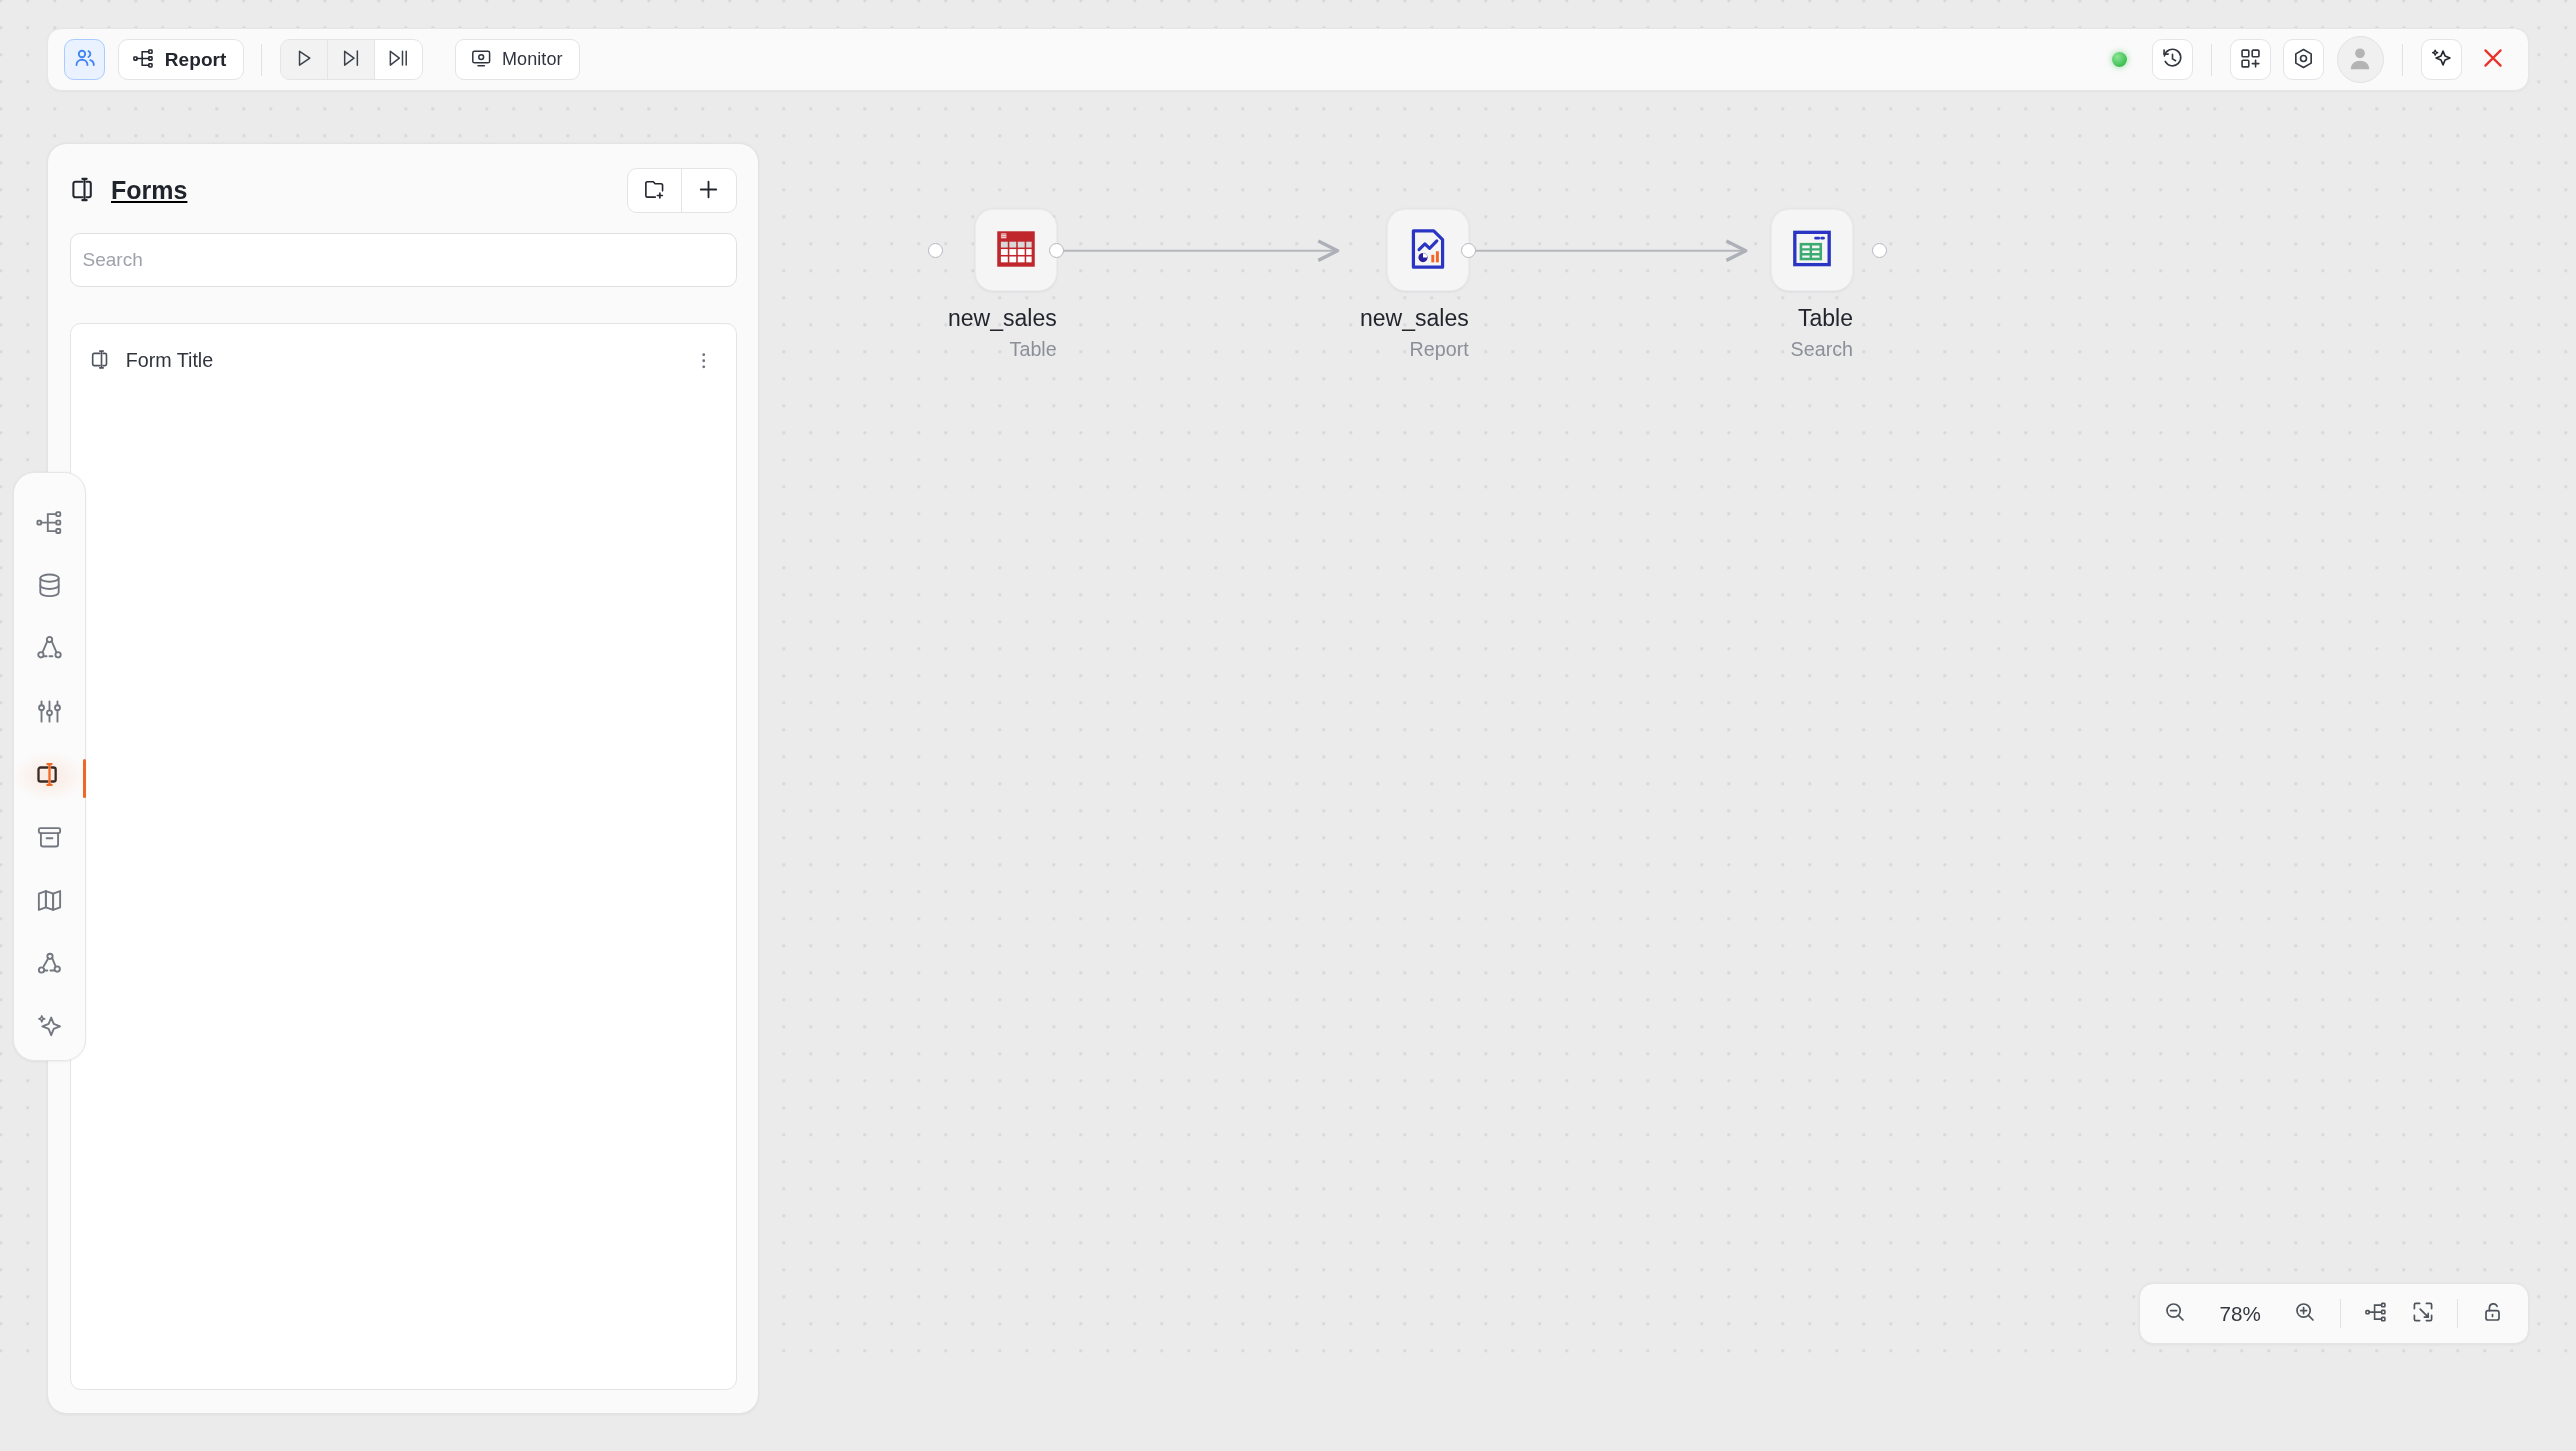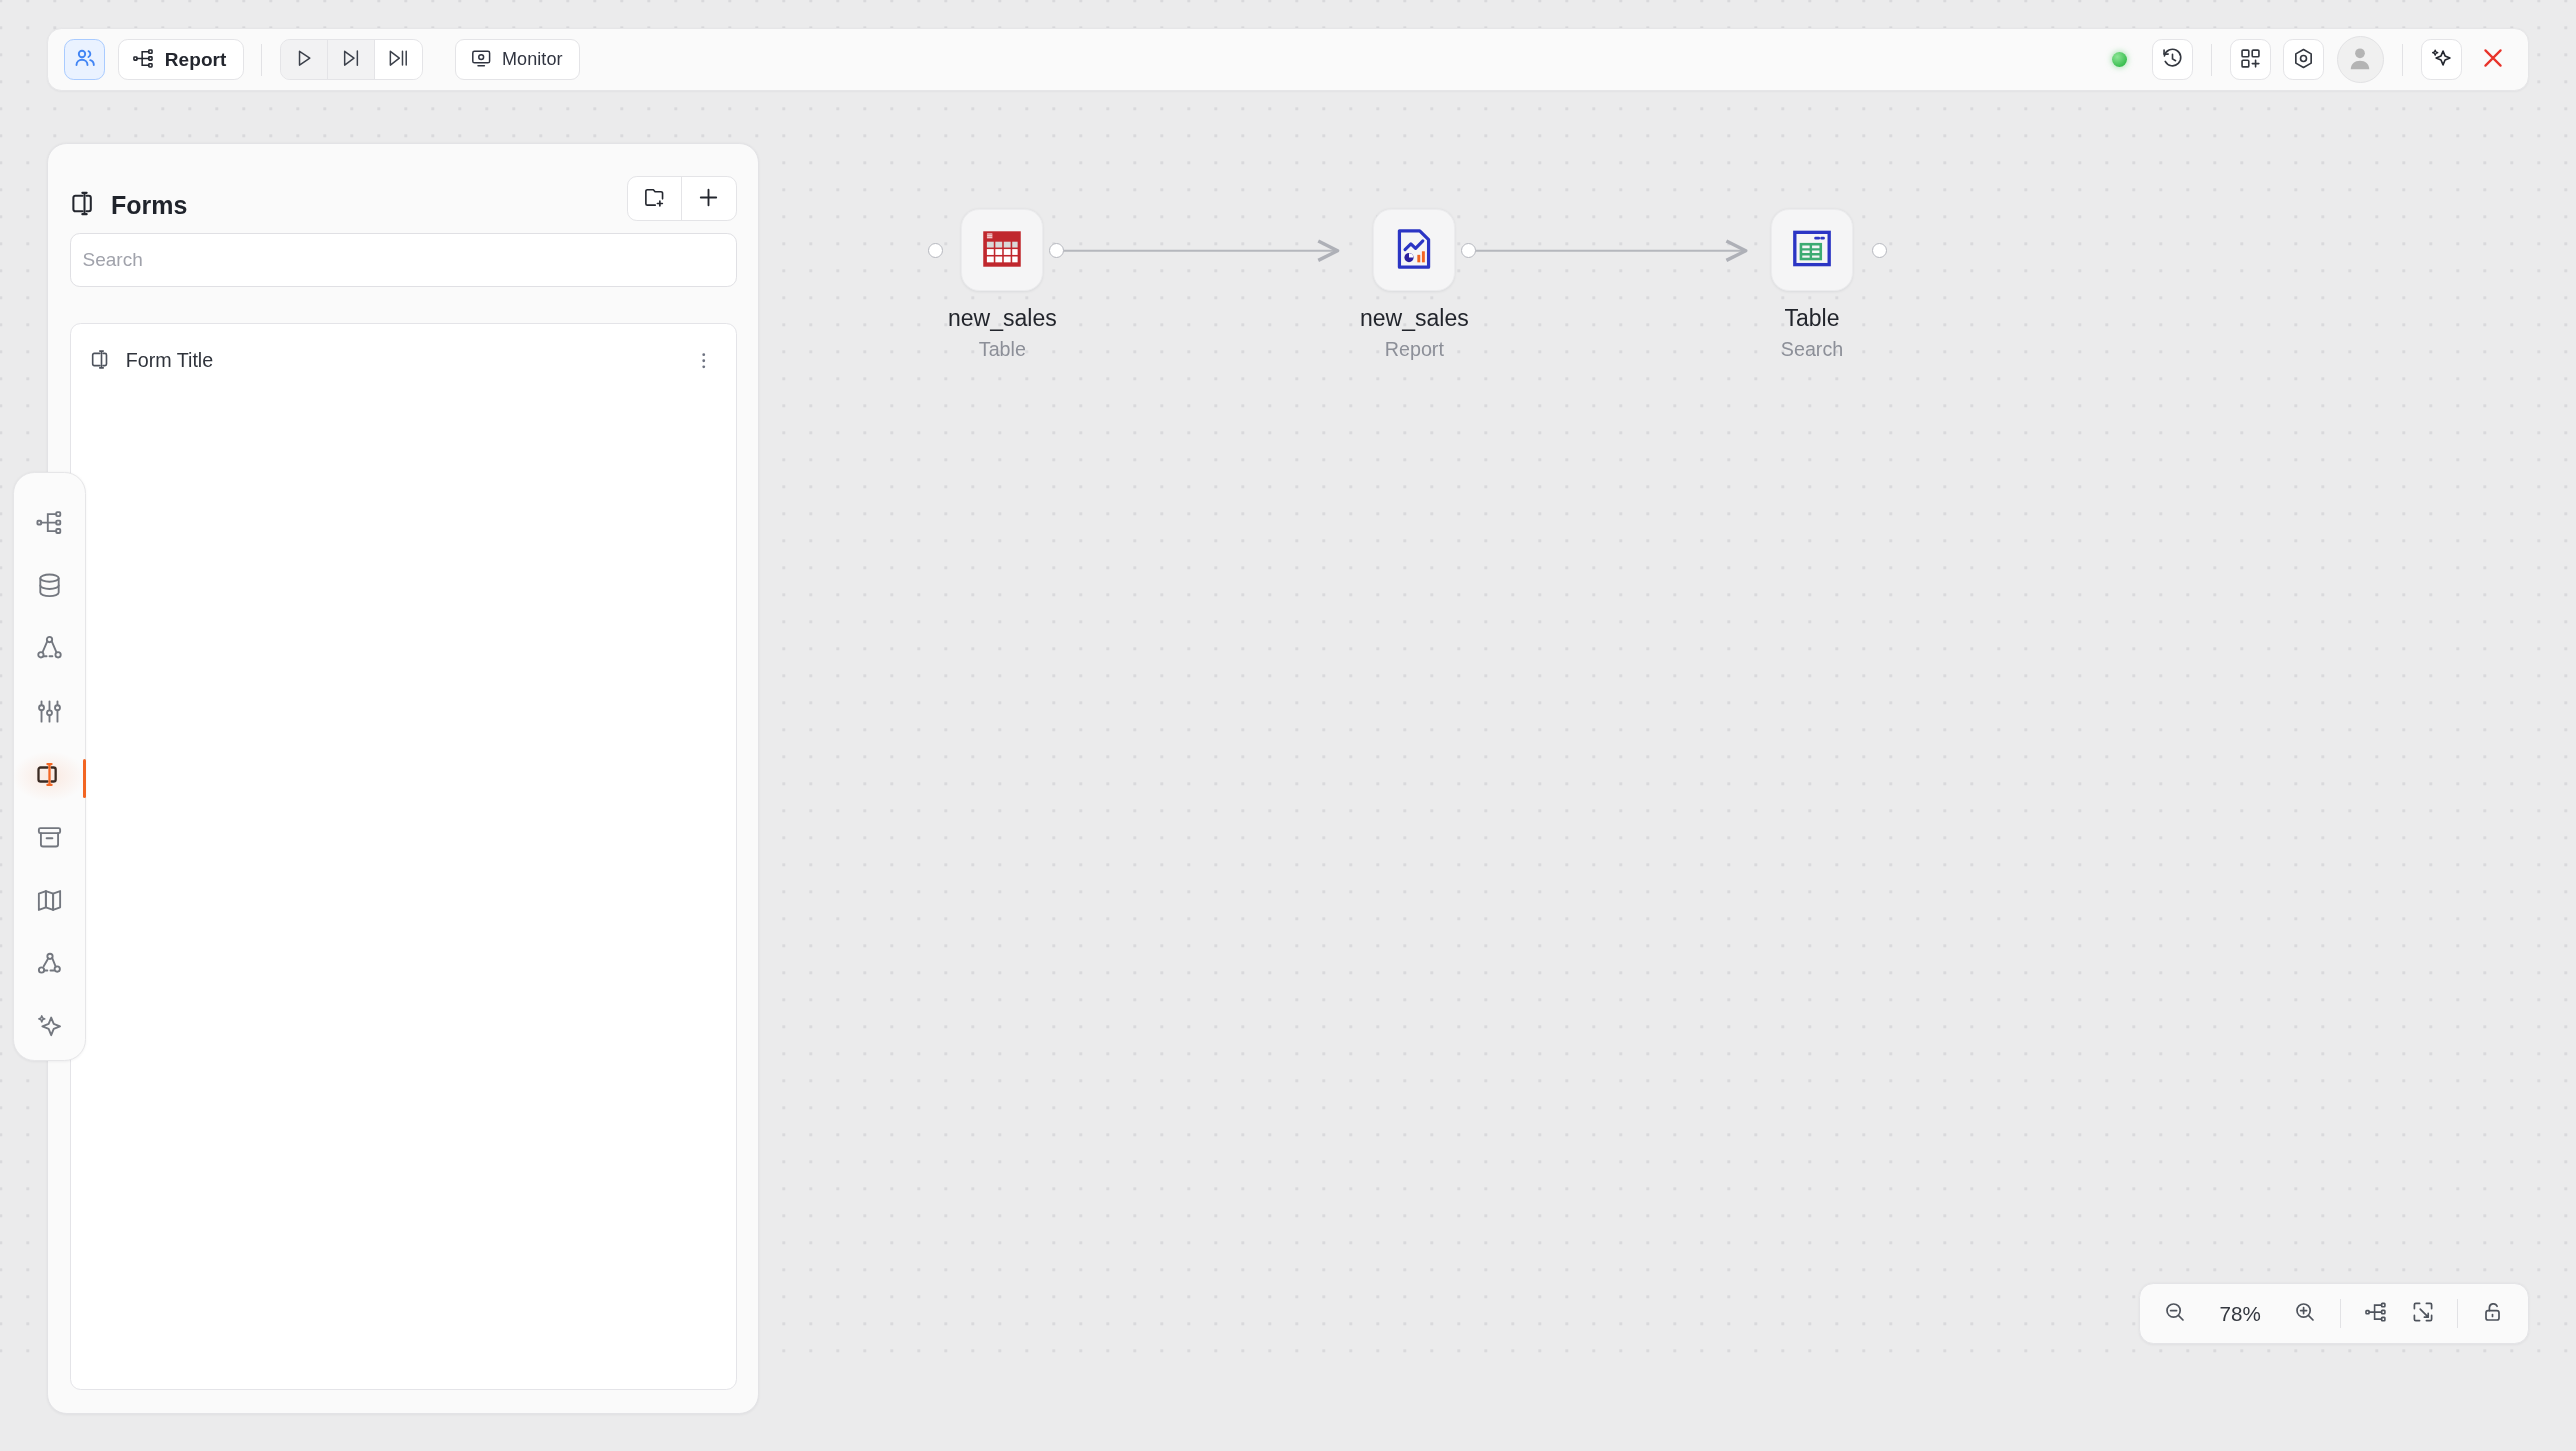--- a/index.html
+++ b/index.html
@@ -109,21 +109,21 @@
     width:712px; height:1271px;
     background:#fafafa;
     border:0.9px solid #e3e3e6;
     border-radius:19.7px;
     box-shadow:0 0.9px 2.7px rgba(16,24,40,.05);
     z-index:4;
     display:flex; flex-direction:column;
     padding:16px 21.5px 23px 21.5px;
   }
   .panel-head {
-    display:flex; align-items:flex-end; height:61px; flex:none;
+    display:flex; align-items:center; height:61px; flex:none;text-decoration:underline;
   }
   .panel-title {
     display:flex; align-items:center; gap:12.5px;
   }
   .panel-title .ttl { font-size:25px; font-weight:700; color:#1f232b; }
   .panel-head-actions {
     margin-left:auto; display:flex; height:45px;
     border:0.9px solid #e4e4e7; border-radius:9.8px; overflow:hidden; background:#fff;
   }
   .head-act {
@@ -153,21 +153,21 @@
     cursor:pointer;
   }
   .list-item .li-label {
     font-size:19.7px; color:#2f333b; margin-left:12.5px;
   }
   .li-more { margin-left:auto; cursor:pointer; display:flex; align-items:center; }
 
   
   .flow { position:absolute; left:0; top:0; width:2576px; height:1452px; z-index:2; }
 
-  .node { position:absolute; display:flex; flex-direction:column; align-items:center; }
+  .node { position:absolute; display:flex; flex-direction:column; align-items:flex-end; }
   .node-tile {
     width:82px; height:82px; border-radius:18px;
     background:#f5f5f6; border:0.9px solid #ececee;
     display:flex; align-items:center; justify-content:center;
     box-shadow:0 0.9px 2.7px rgba(16,24,40,.07);
     cursor:pointer;
   }
   .node-name { margin-top:14.3px; font-size:23px; color:#22252c; white-space:nowrap; }
   .node-sub  { margin-top:5.4px; font-size:19.7px; color:#8c8f98; white-space:nowrap; }
 

